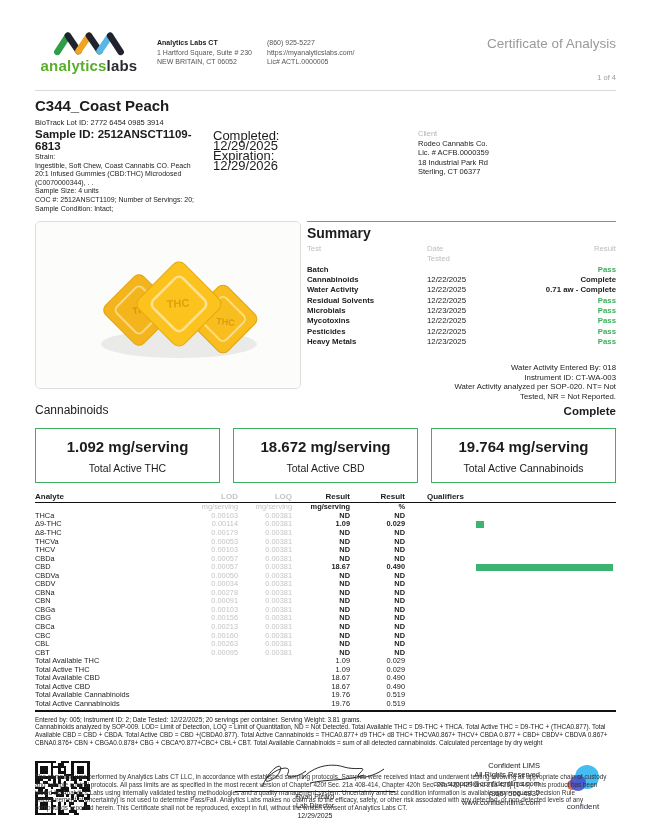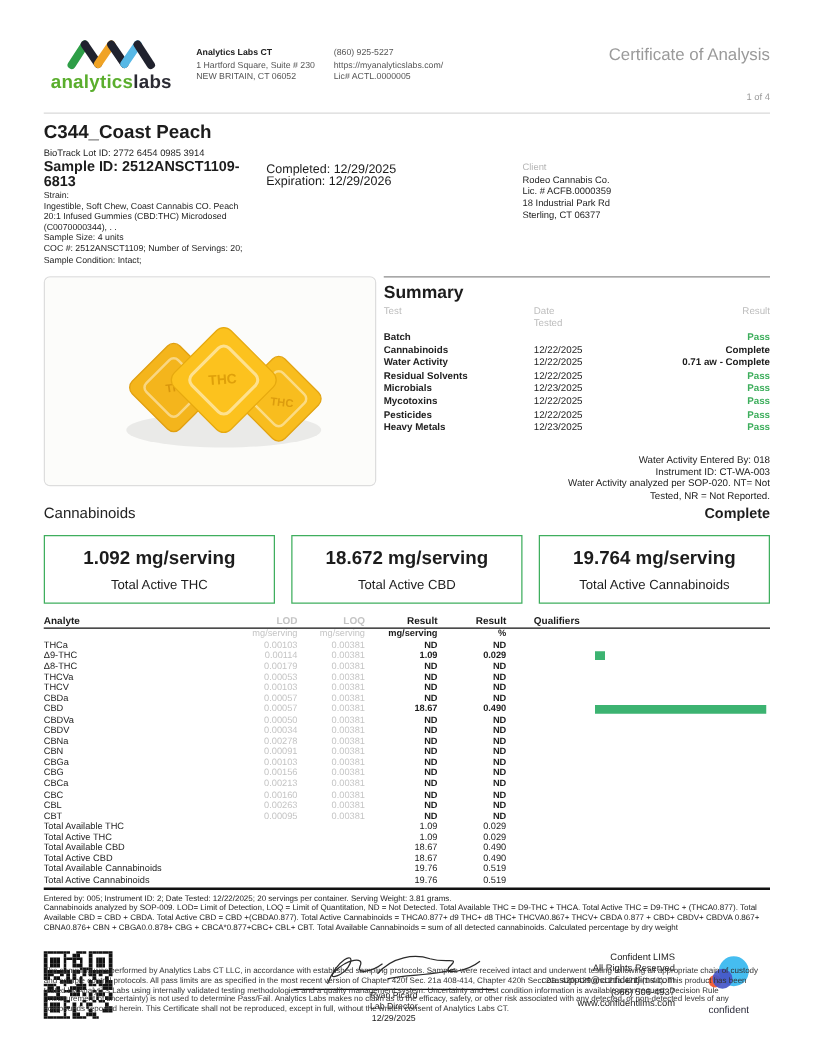--- a/index.html
+++ b/index.html
@@ -19,21 +19,21 @@
   .coa-title { font-size:13.5px; color:#9a9a9a; margin-top:6px; }
   .page-num { font-size:7.5px; color:#9a9a9a; margin-top:22px; }
 
   
   .product-name { font-size:15px; font-weight:bold; margin-top:6px; }
   .biotrack { font-size:7.5px; margin-top:4px; color:#222; }
   .sample-grid { display:flex; margin-top:1px; }
   .sample-left { width:178px; }
   .sample-id { font-size:11.5px; font-weight:bold; }
   .detail-lines { font-size:7px; line-height:8.6px; color:#222; margin-top:1px; }
-  .sample-dates { width:125px; font-size:10px; line-height:10px; padding-top:3px; }
+  .sample-dates { width:125px; font-size:13px; line-height:10px; padding-top:3px; }
   .client-block { margin-left:80px; font-size:7.5px; line-height:9.5px; padding-top:1px; }
   .client-label { color:#b5b5b5; }
   .client-name { font-weight:normal; }
 
   
   .mid-row { display:flex; margin-top:8px; }
   .photo-box { width:287px; height:168px; border:1px solid #ddd; border-radius:5px; background:#fff; overflow:hidden; }
   .right-col { flex:1; margin-left:6px; border-top:1px solid #8c8c8c; padding-top:3px; }
   .summary-title { font-size:14px; font-weight:bold; }
   .summary-head, .summary-row { display:grid; grid-template-columns:120px 1fr 150px; font-size:7.8px; line-height:10.3px; }

